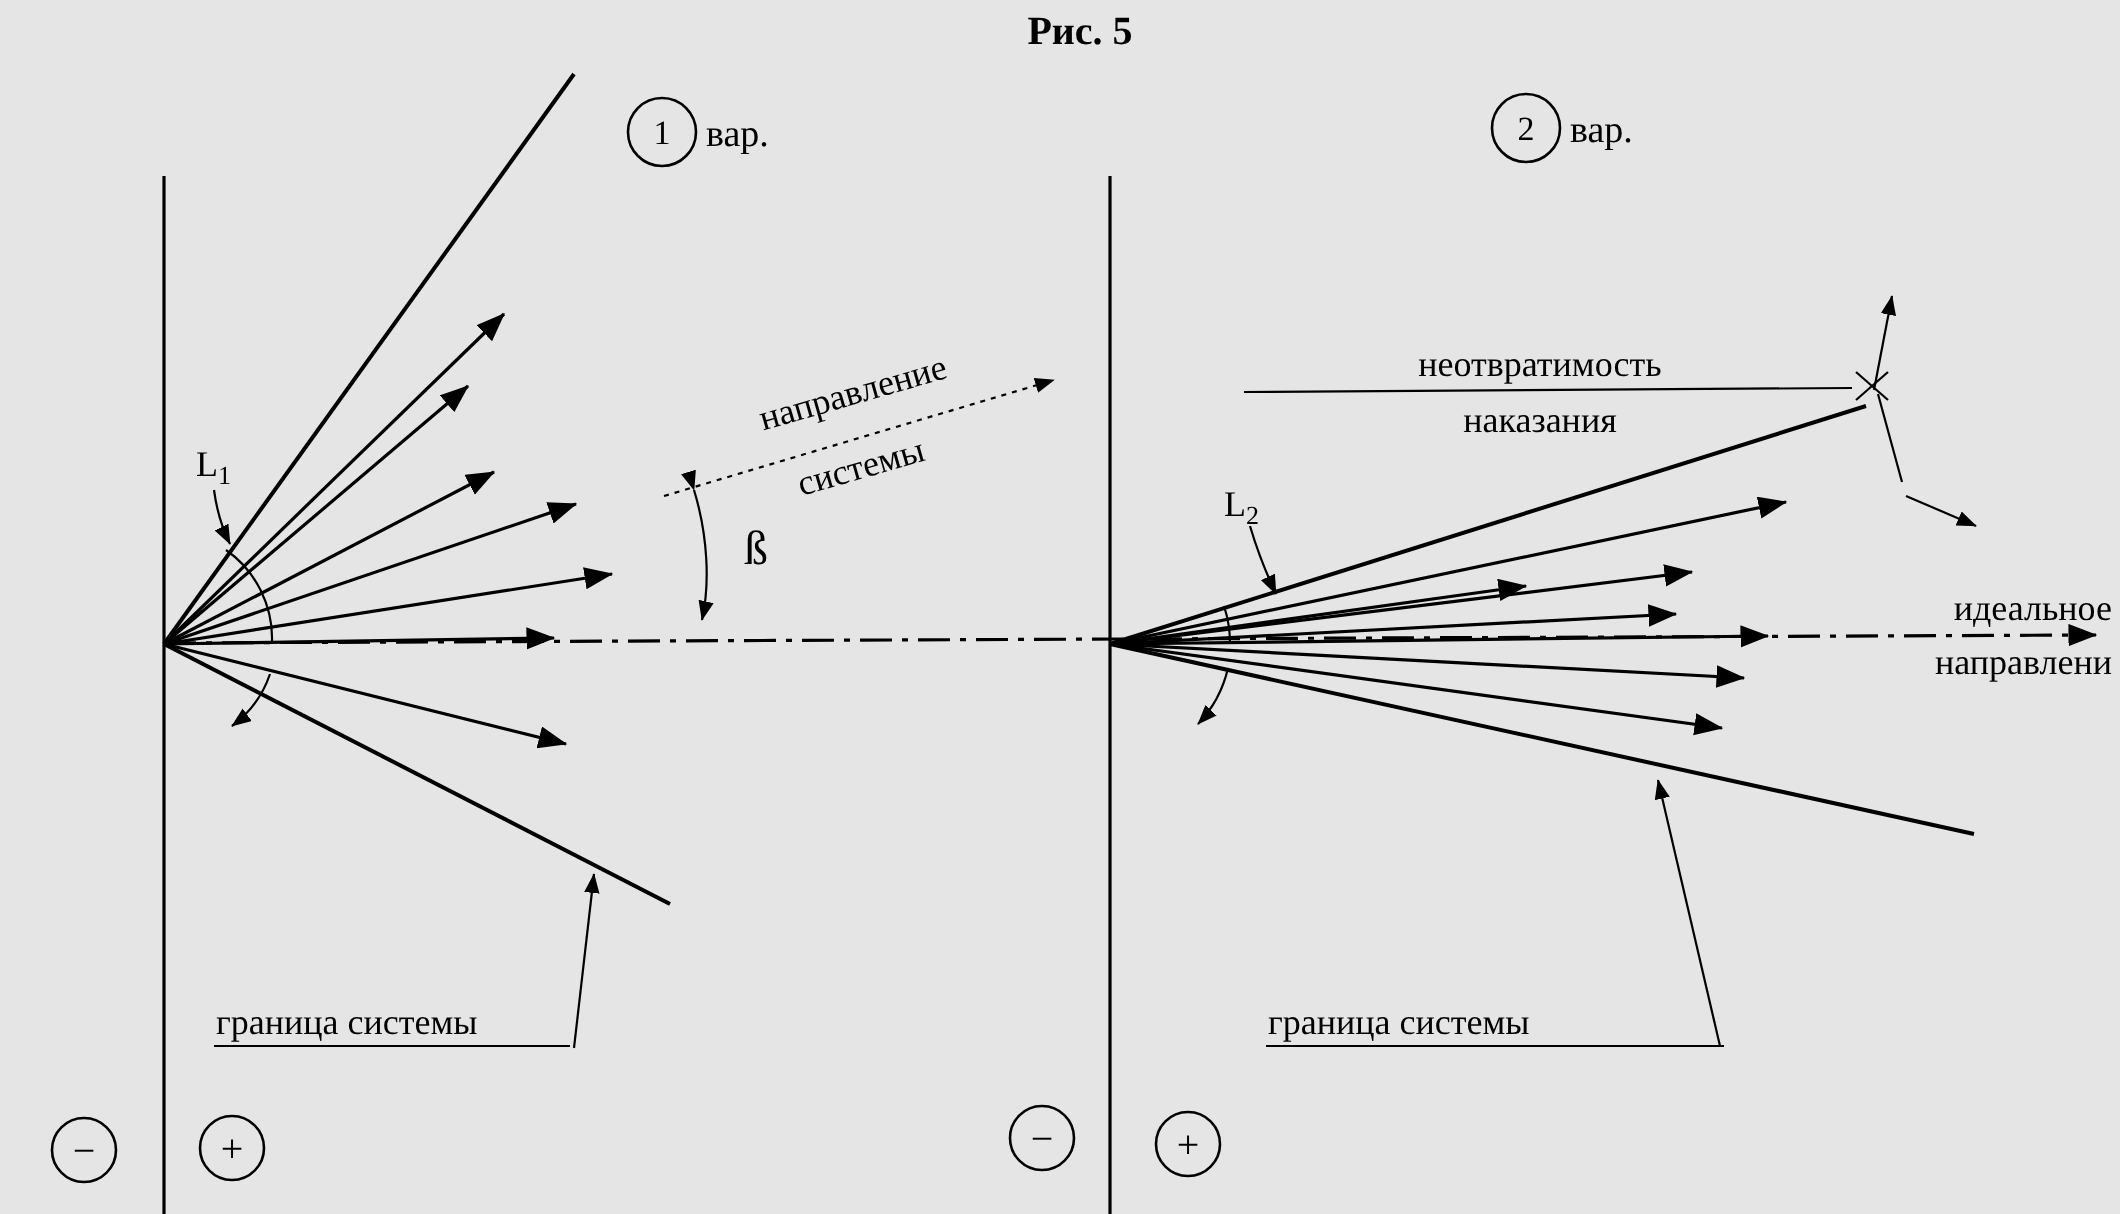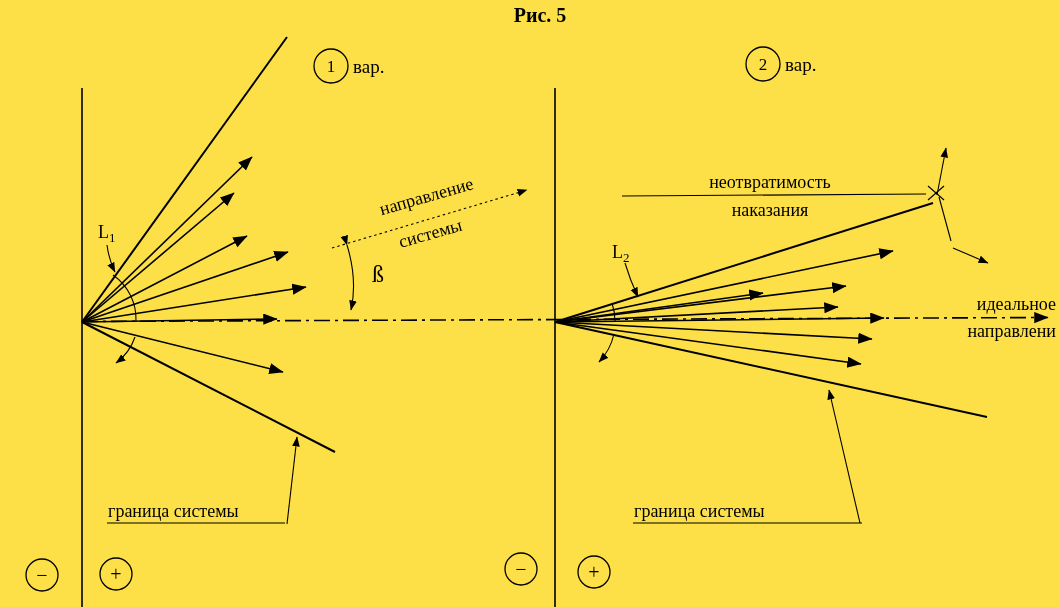--- a/index.html
+++ b/index.html
@@ -7,21 +7,21 @@
     padding: 0;
     background: #ffffff;
     width: 1060px;
     height: 607px;
     overflow: hidden;
   }
   .fig-wrap {
     position: relative;
     width: 1060px;
     height: 607px;
-    background: #fde047;
+    background: #e5e5e5;
   }
   svg {
     display: block;
   }
   svg text {
     font-family: "Liberation Serif", "DejaVu Serif", serif;
     fill: #000000;
   }
   .t-title { font-size: 20px; font-weight: bold; }
   .t-label { font-size: 18px; }

